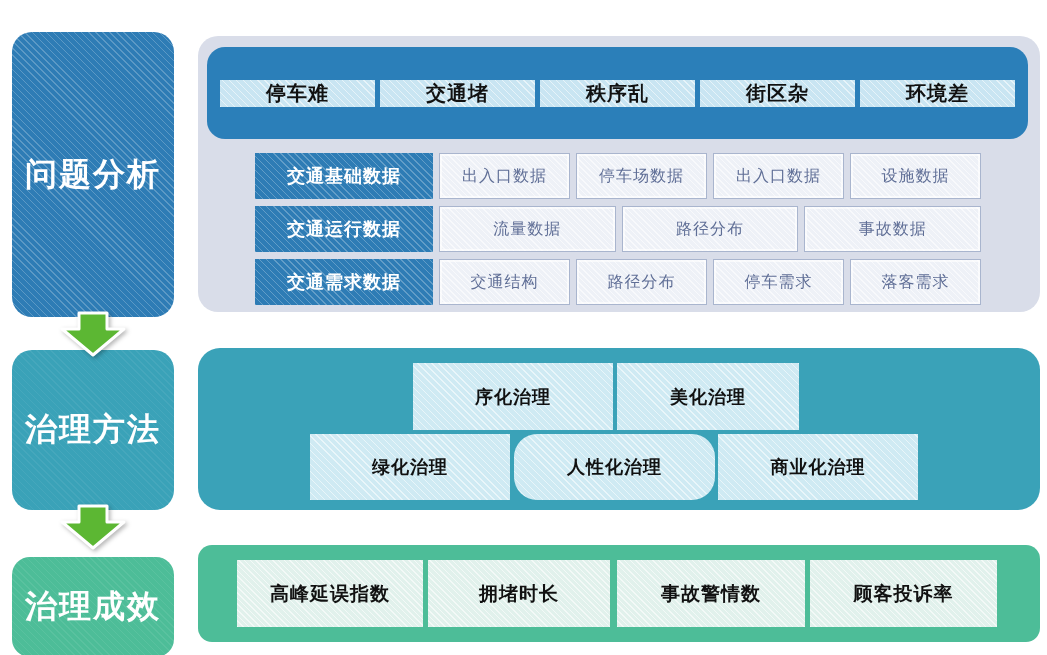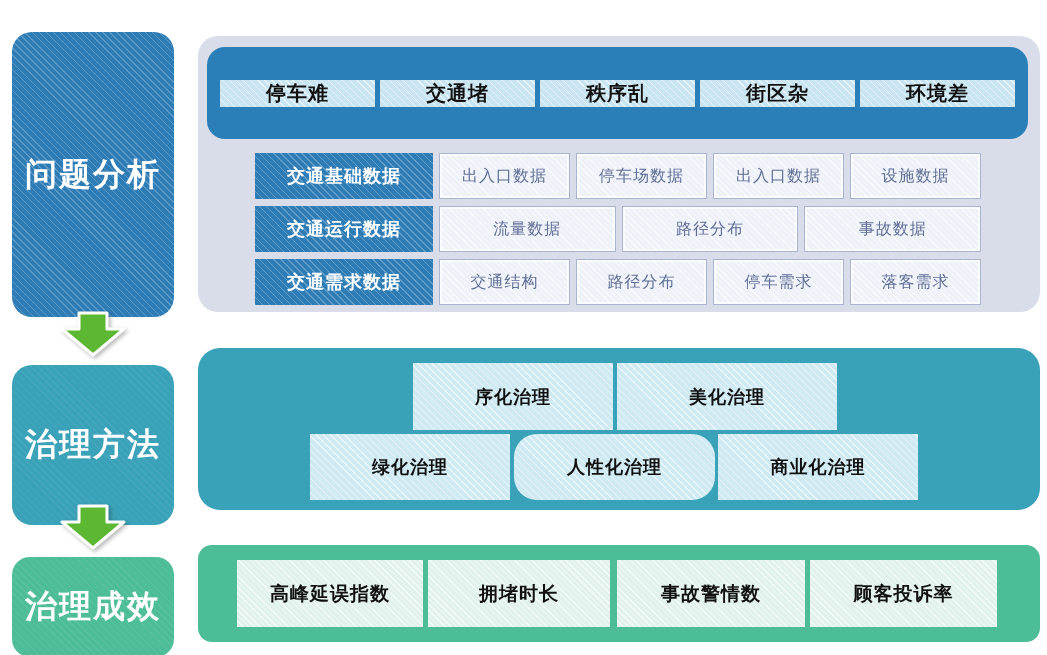--- a/index.html
+++ b/index.html
@@ -20,21 +20,21 @@
     border-radius: 20px;
   }
   .stage-1 {
     top: 32px; height: 285px;
     background-color: #2e7cb5;
     background-image: repeating-linear-gradient(45deg,
       rgba(255,255,255,.22) 0, rgba(255,255,255,.22) 1px,
       transparent 1px, transparent 5px);
   }
   .stage-2 {
-    top: 365px; height: 160px;
+    top: 350px; height: 160px;
     background-color: #3aa2b8;
     background-image: repeating-linear-gradient(45deg,
       rgba(255,255,255,.06) 0, rgba(255,255,255,.06) 1px,
       transparent 1px, transparent 5px);
   }
   .stage-3 {
     top: 545px; height: 100px;
     background-color: #4dbd98;
     background-image: repeating-linear-gradient(45deg,
       rgba(255,255,255,.07) 0, rgba(255,255,255,.07) 1px,
@@ -102,21 +102,21 @@
     display: flex; align-items: center; justify-content: center;
     background-color: #cfeaf3;
     background-image: repeating-linear-gradient(45deg,
       rgba(255,255,255,.55) 0, rgba(255,255,255,.55) 1px,
       transparent 1px, transparent 5px);
     color: #111; font-weight: bold; font-size: 18px; letter-spacing: 1px;
   }
   .m-r1 { top: 15px; }
   .m-r2 { top: 86px; height: 66px; }
   .m-0 { left: 215px; width: 200px; }
-  .m-1 { left: 419px; width: 220px; }
+  .m-1 { left: 419px; width: 182px; }
   .m-2 { left: 112px; width: 200px; }
   .m-3 { left: 316px; width: 201px; border-radius: 23px; }
   .m-4 { left: 520px; width: 200px; }
 
   
   .panel-results {
     top: 545px; height: 97px; background: #4dbd98; border-radius: 14px; padding-left: 34px;
   }
   .metric-box {
     position: absolute; top: 15px; height: 67px;

